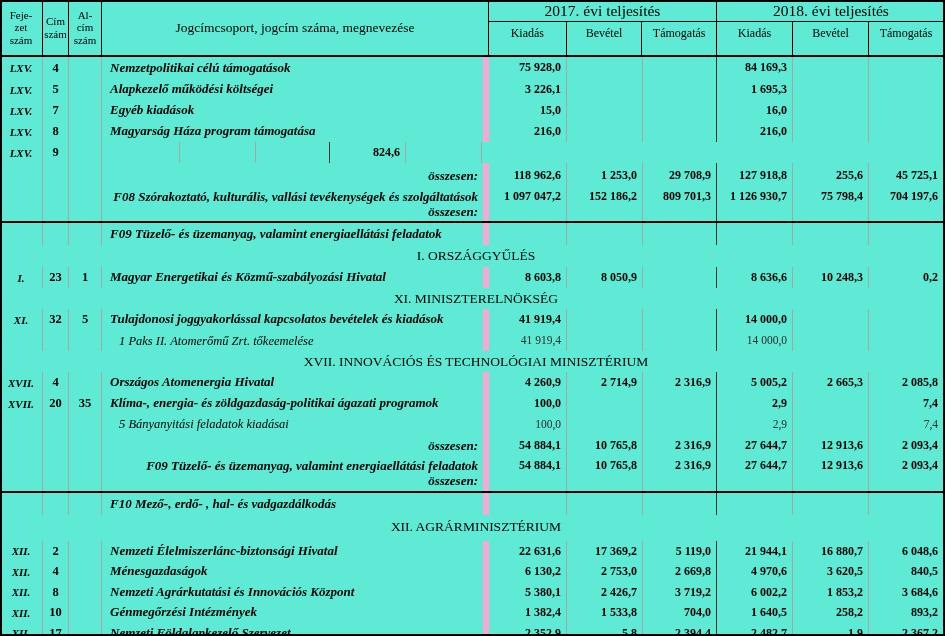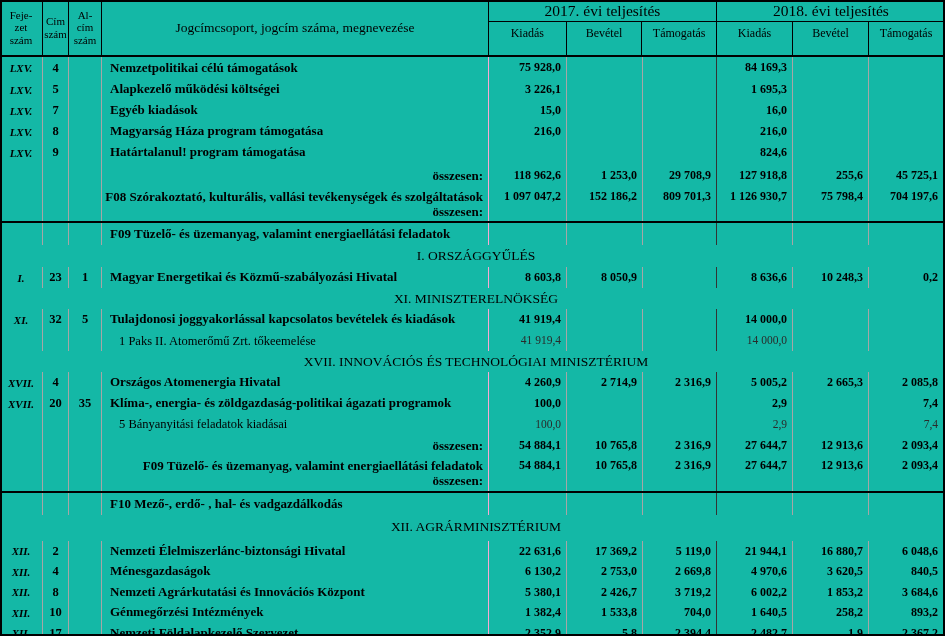--- a/index.html
+++ b/index.html
@@ -1,16 +1,16 @@
 <!DOCTYPE html>
 <html><head>
 <meta charset="utf-8">
 <style>
   html,body{margin:0;padding:0;background:#fff;}
-  .page{position:relative;width:945px;height:636px;background:#14b8a6;overflow:hidden;
+  .page{position:relative;width:945px;height:636px;background:#5eead4;overflow:hidden;
         font-family:"Liberation Serif","DejaVu Serif",serif;color:#000;}
   
   .header{position:absolute;top:0;left:0;width:945px;height:57px;box-sizing:border-box;
           border-bottom:2px solid #000;display:flex;}
   .hc{box-sizing:border-box;border-right:1px solid #000;display:flex;align-items:center;justify-content:center;
       text-align:center;white-space:pre-line;line-height:1.12;}
   .hc.fej{width:43px;font-size:11px;}
   .hc.cim{width:26px;font-size:11px;}
   .hc.alcim{width:33px;font-size:11px;}
   .hc.nm{width:387px;font-size:13.5px;}
@@ -28,21 +28,21 @@
   #rows{position:absolute;top:57px;left:0;width:945px;}
   .r{display:flex;width:945px;}
   .c{box-sizing:border-box;height:100%;display:flex;align-items:center;overflow:hidden;}
   .t{width:100%;}
   .c.fej{width:43px;border-right:1px solid #a6a6a6;font-weight:bold;font-size:11px;}
   .c.fej .t{text-align:center;font-style:italic;}
   .c.cim{width:26px;border-right:1px solid #a6a6a6;font-weight:bold;font-size:12.5px;}
   .c.cim .t{text-align:center;}
   .c.alcim{width:33px;border-right:1px solid #a6a6a6;font-weight:bold;font-size:12.5px;}
   .c.alcim .t{text-align:center;}
-  .c.name{width:387px;border-right:1px solid #f9a8d4;font-weight:bold;font-size:13px;padding-left:8px;line-height:1.12;}
+  .c.name{width:387px;border-right:6px solid #f9a8d4;font-weight:bold;font-size:13px;padding-left:8px;line-height:1.12;font-style:italic;}
   .c.num{border-right:1px solid #a6a6a6;font-weight:bold;font-size:12px;padding-right:5px;line-height:1.1;}
   .c.num .t{text-align:right;}
   .c.num.k0{width:78px;}.c.num.k1{width:76px;}.c.num.k2{width:74px;border-right:1px solid #333;}
   .c.num.k3{width:76px;}.c.num.k4{width:76px;}.c.num.k5{width:74px;border-right:none;}
   
   .r.subdata .c.name{font-weight:normal;font-size:12.5px;padding-left:17px;}
   .r.subdata .c.num{font-weight:normal;color:#2a2a2a;font-size:11.5px;}
   
   .r.subtotal .c.name{padding-left:2px;padding-right:5px;}
   .r.subtotal .c.name .t{text-align:right;}
@@ -226,23 +226,20 @@
       <div class="r data" style="height: 21px;">
         <div class="c fej">
           <span class="t">LXV.</span>
         </div>
         <div class="c cim">
           <span class="t">9</span>
         </div>
         <div class="c alcim">
           <span class="t"></span>
         </div>
-        <div class="c name">
-          <span class="t">Határtalanul! program támogatása</span>
-        </div>
         <div class="c num k0">
           <span class="t"></span>
         </div>
         <div class="c num k1">
           <span class="t"></span>
         </div>
         <div class="c num k2">
           <span class="t"></span>
         </div>
         <div class="c num k3">

